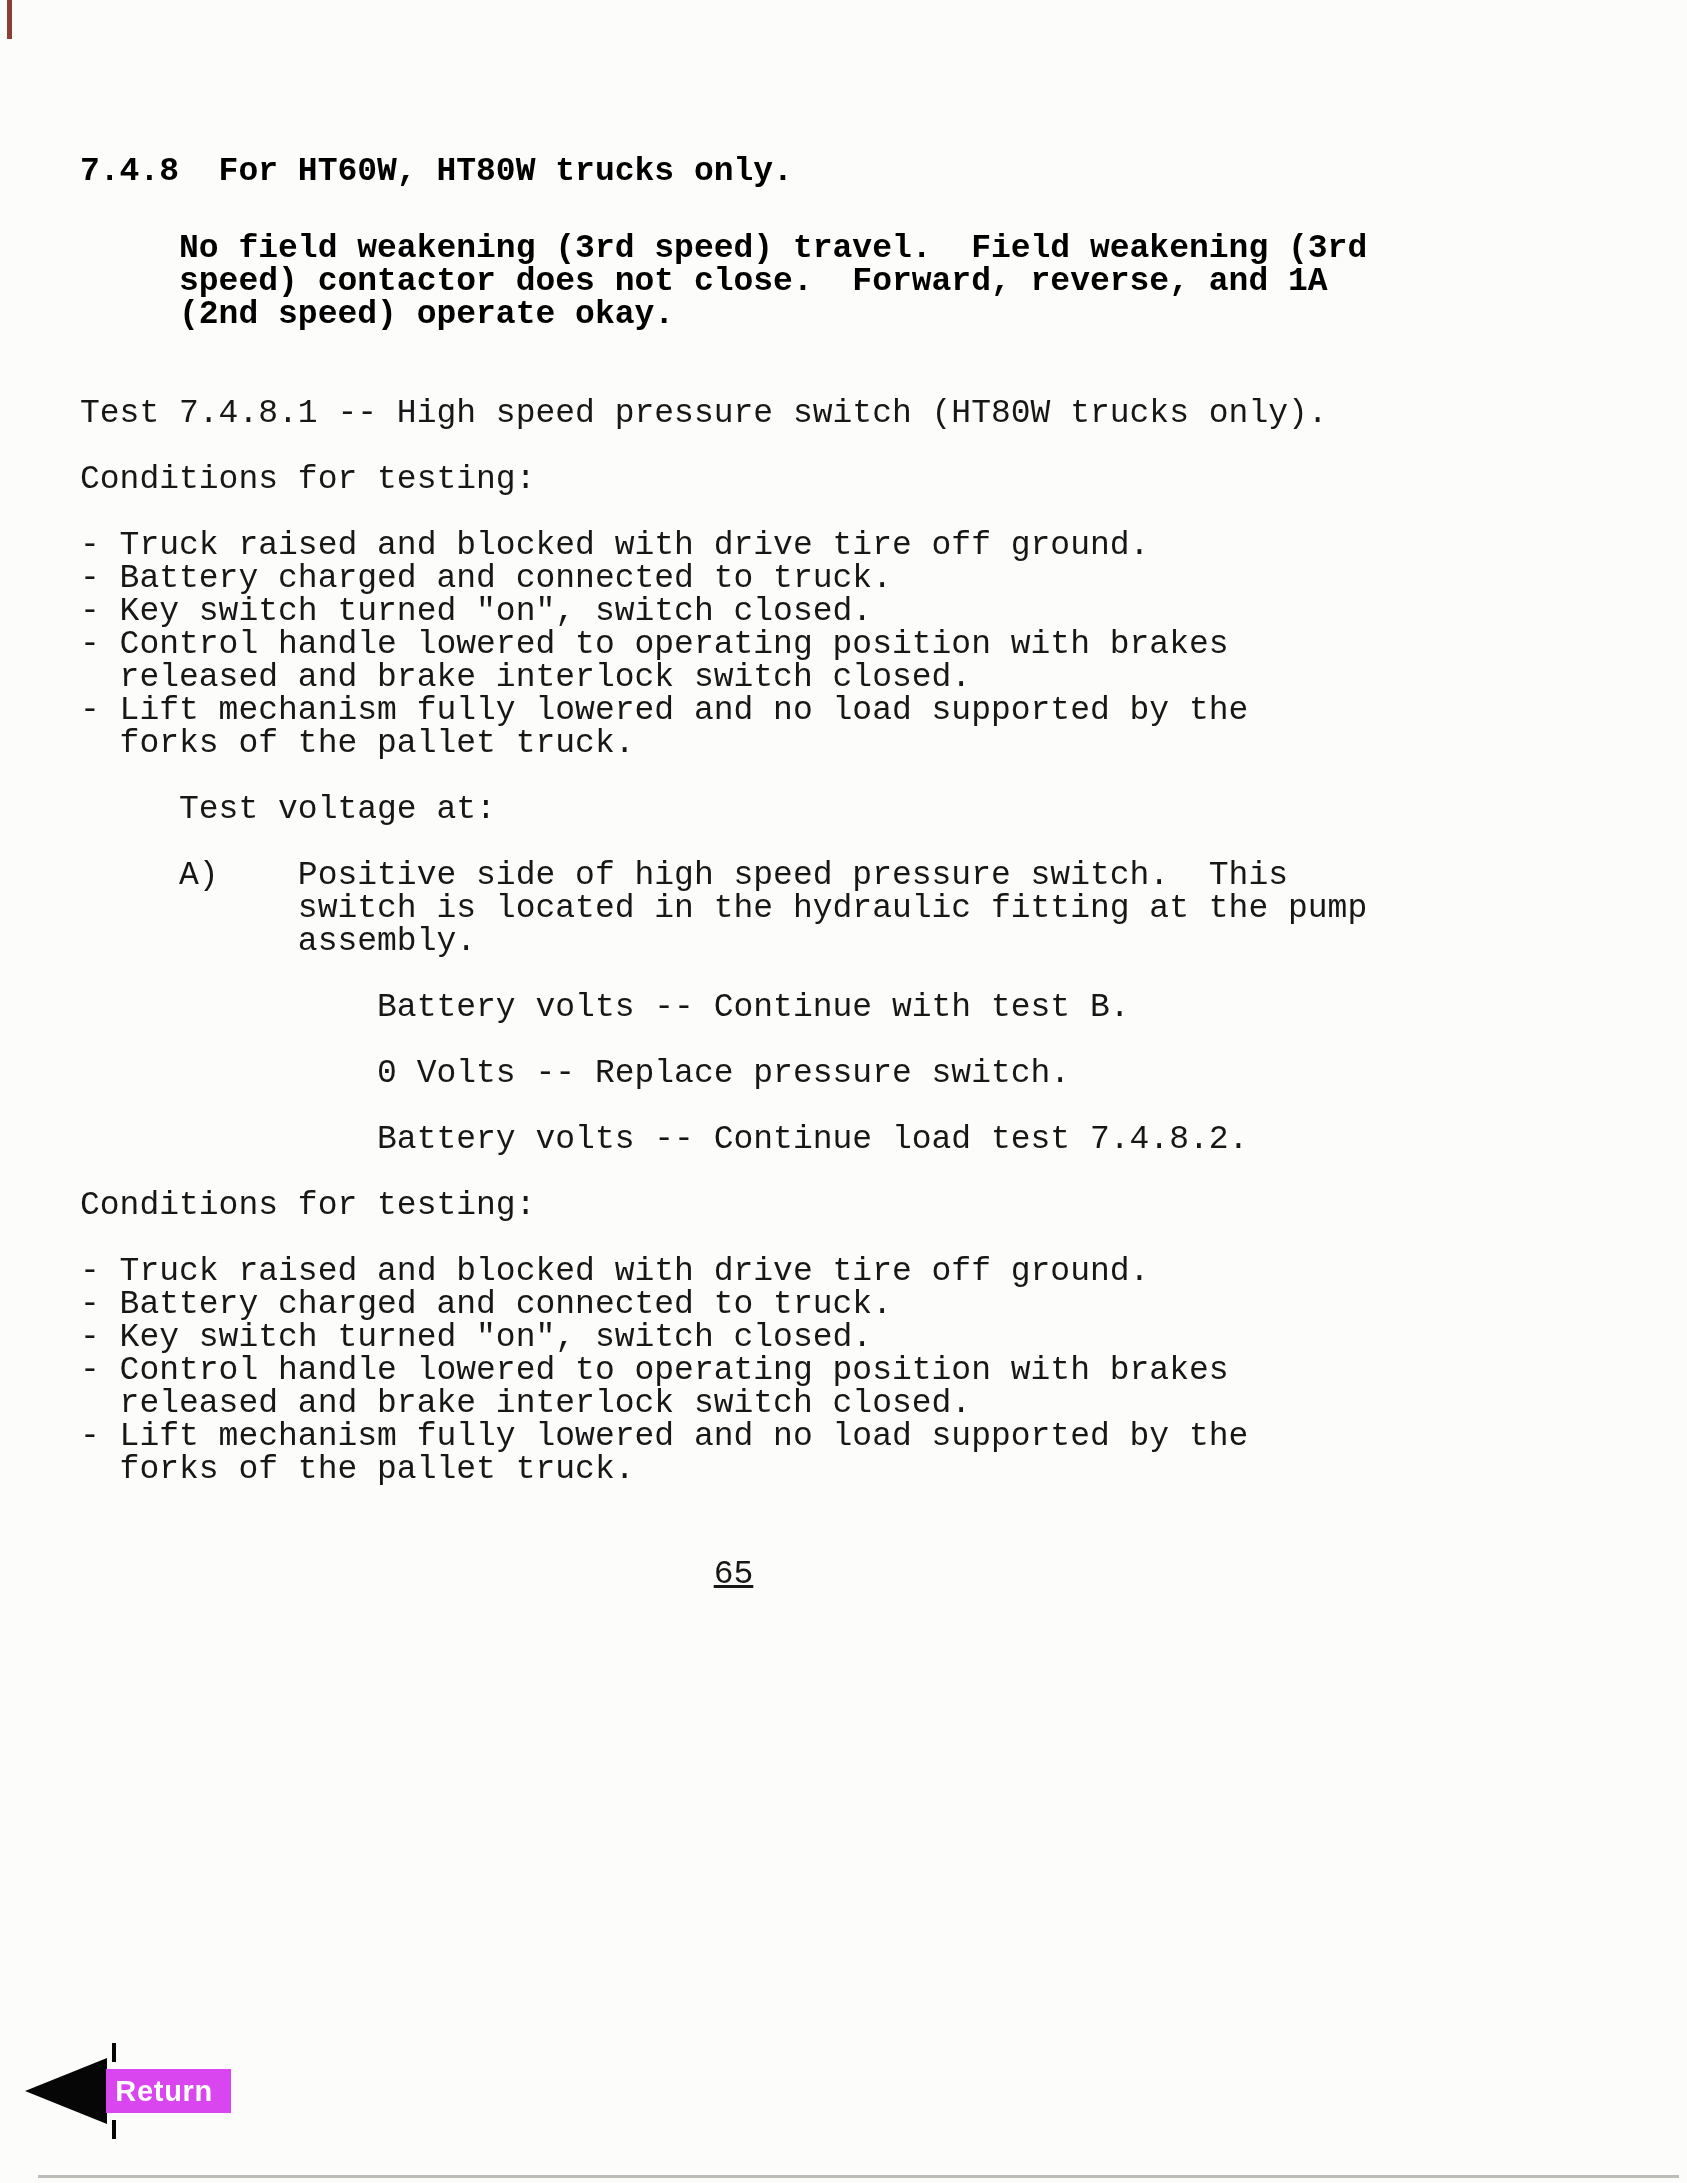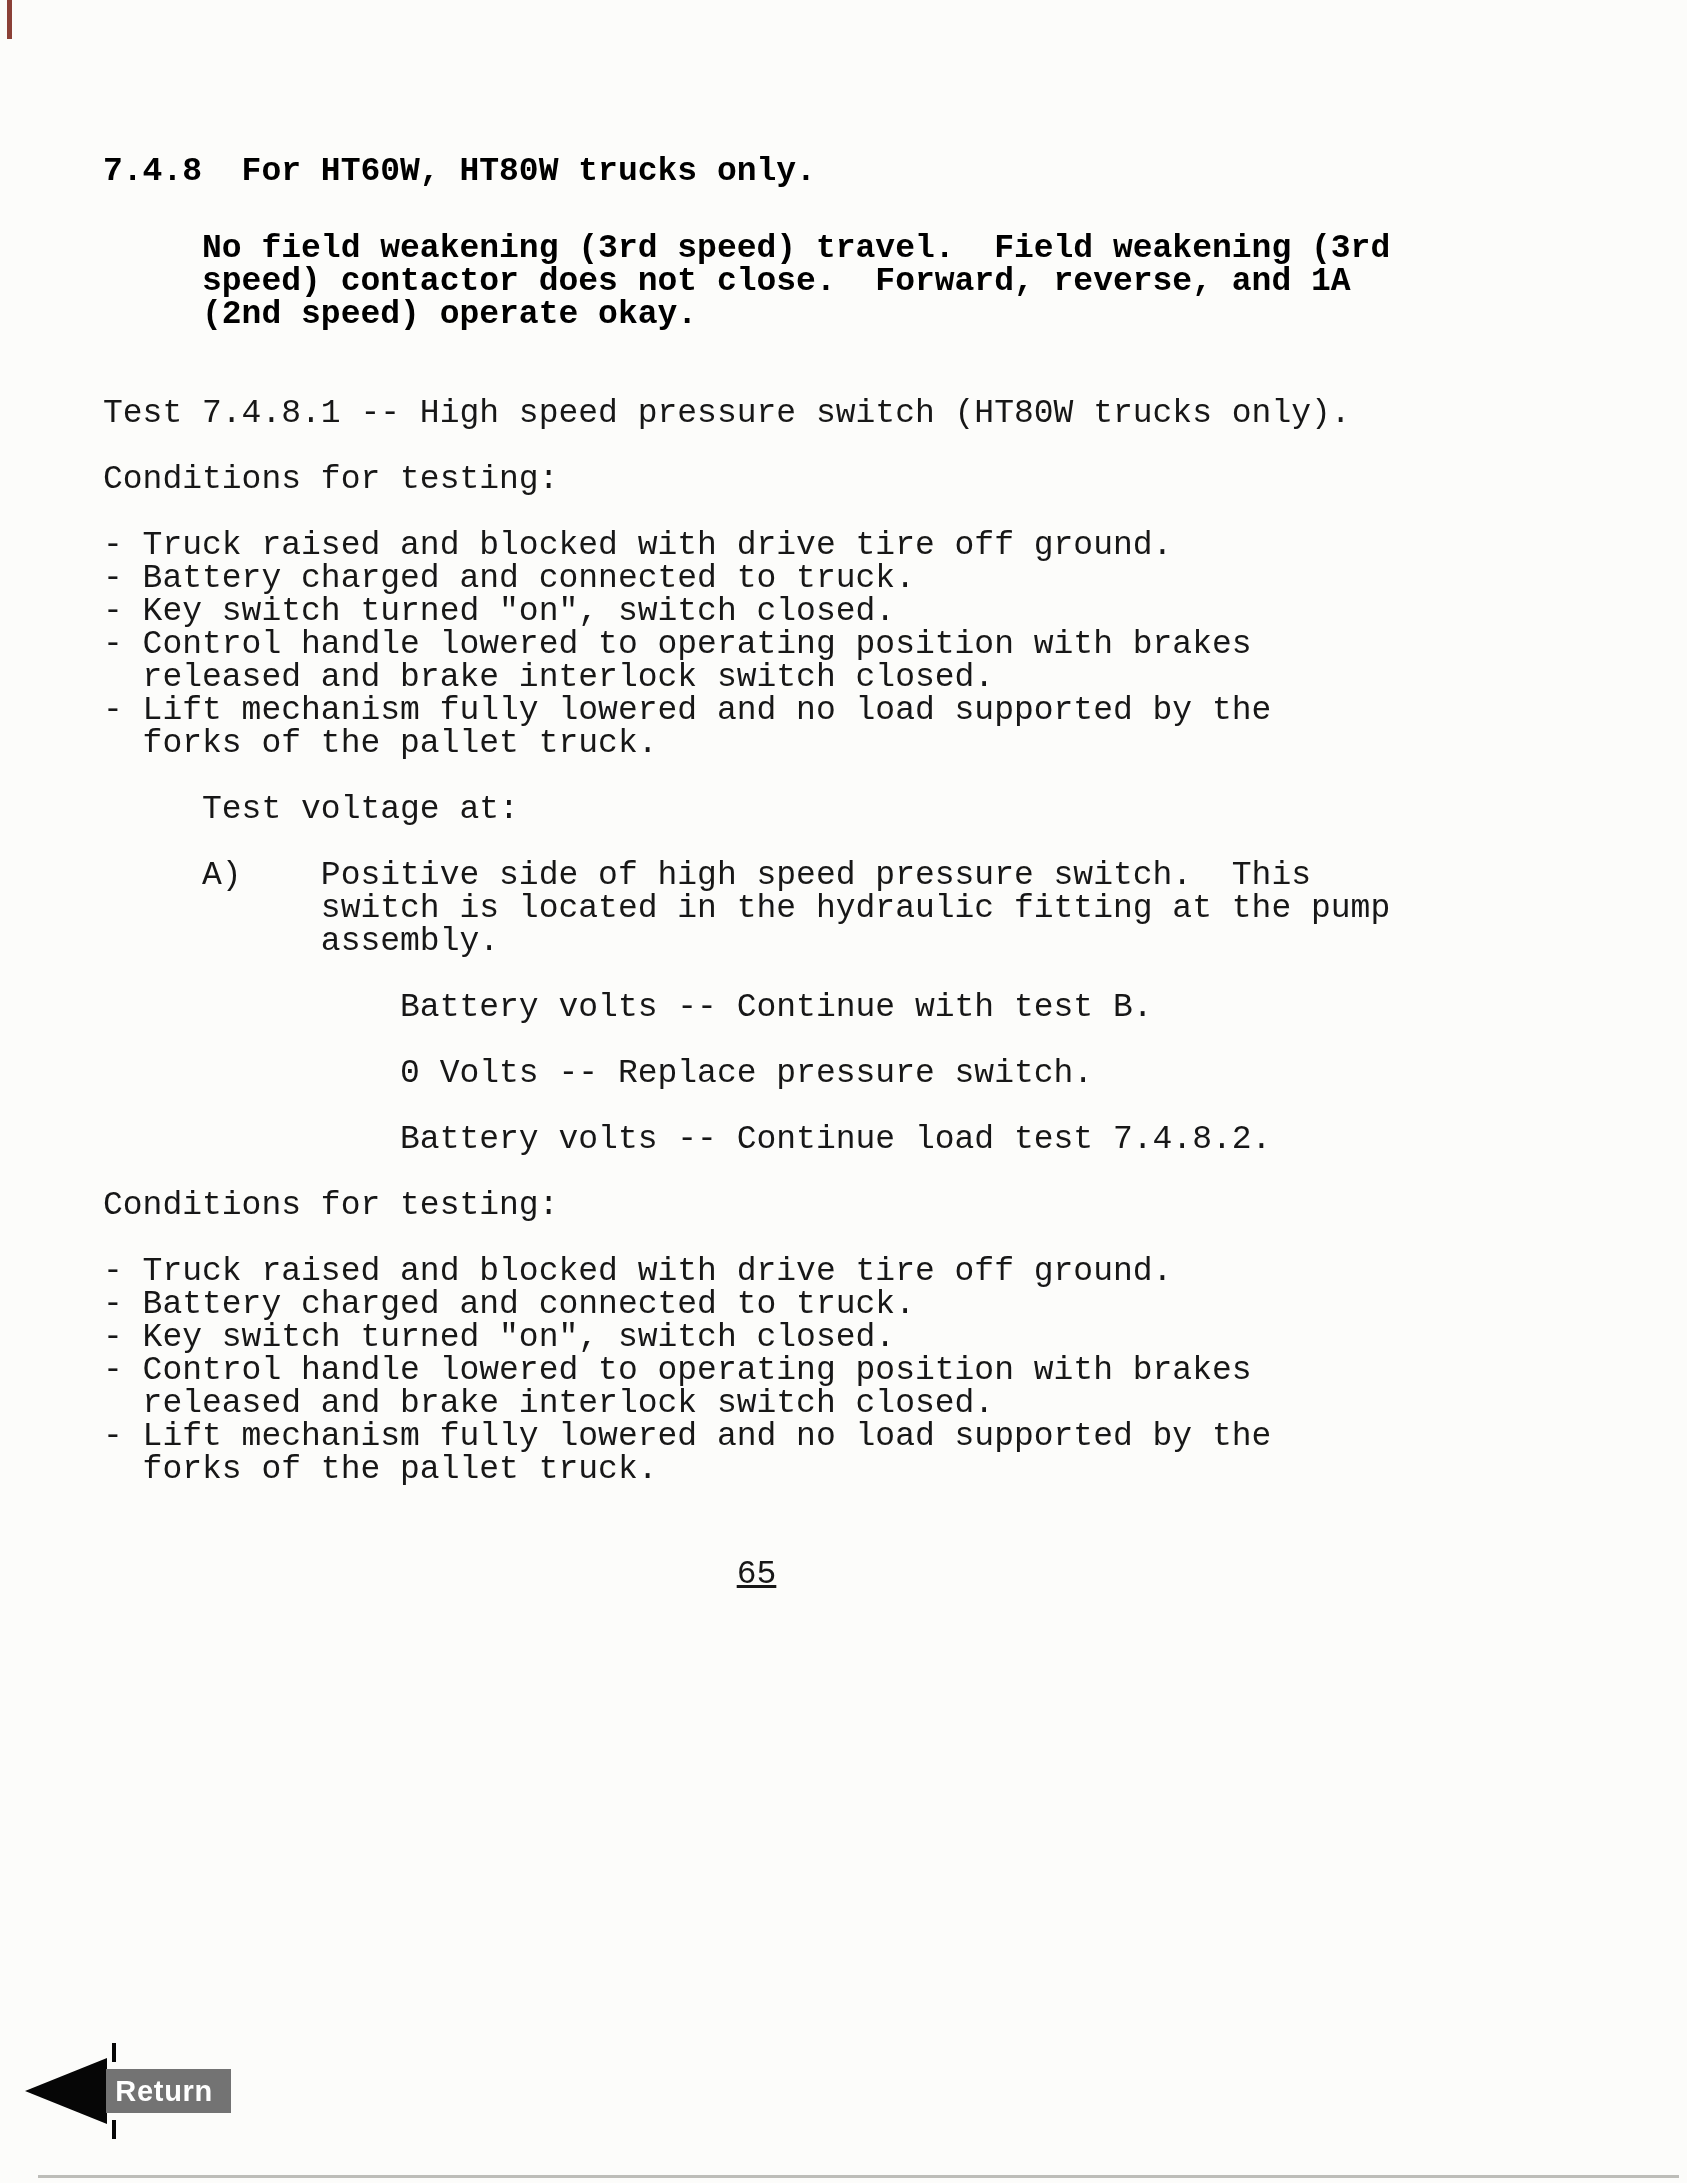--- a/index.html
+++ b/index.html
@@ -6,21 +6,21 @@
     margin: 0;
     padding: 0;
     background: #ffffff;
   }
   .page {
     position: relative;
     width: 1687px;
     height: 2183px;
     box-sizing: border-box;
     background: #fcfcfa;
-    padding: 155px 0 0 103px;
+    padding: 155px 0 0 80px;
     font-family: "Liberation Mono", "DejaVu Sans Mono", monospace;
     font-size: 33px;
     line-height: 33px;
     color: #171717;
     overflow: hidden;
   }
   .line {
     white-space: pre;
     margin: 0 0 33px 0;
   }
@@ -58,21 +58,21 @@
     align-items: center;
     cursor: pointer;
   }
   .return-arrow {
     width: 0; height: 0;
     border-top: 33px solid transparent;
     border-bottom: 33px solid transparent;
     border-right: 82px solid #060606;
   }
   .return-label {
-    background: #737373;
+    background: #d946ef;
     color: #ffffff;
     font-family: "Liberation Sans", sans-serif;
     font-weight: 700;
     font-size: 29px;
     line-height: 44px;
     height: 44px;
     padding: 0 18px 0 9.7px;
     margin-left: -1.4px;
     letter-spacing: 0.7px;
   }

